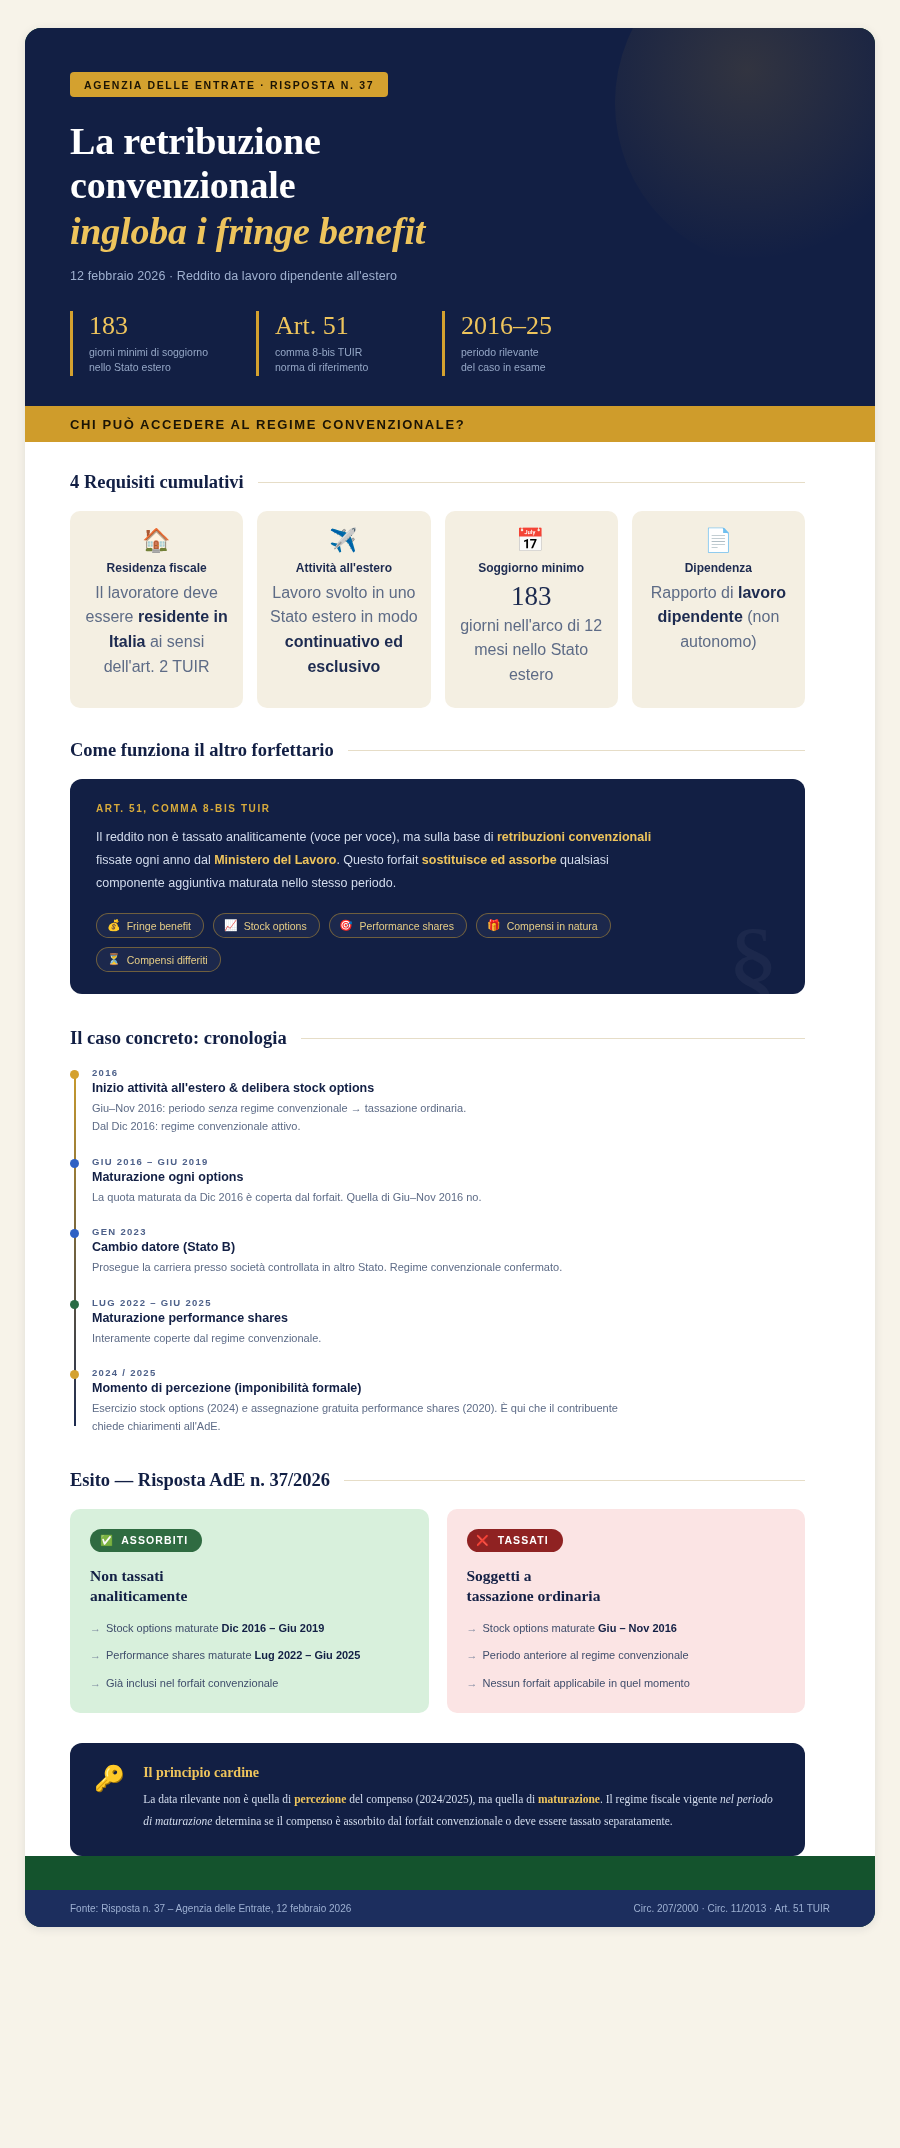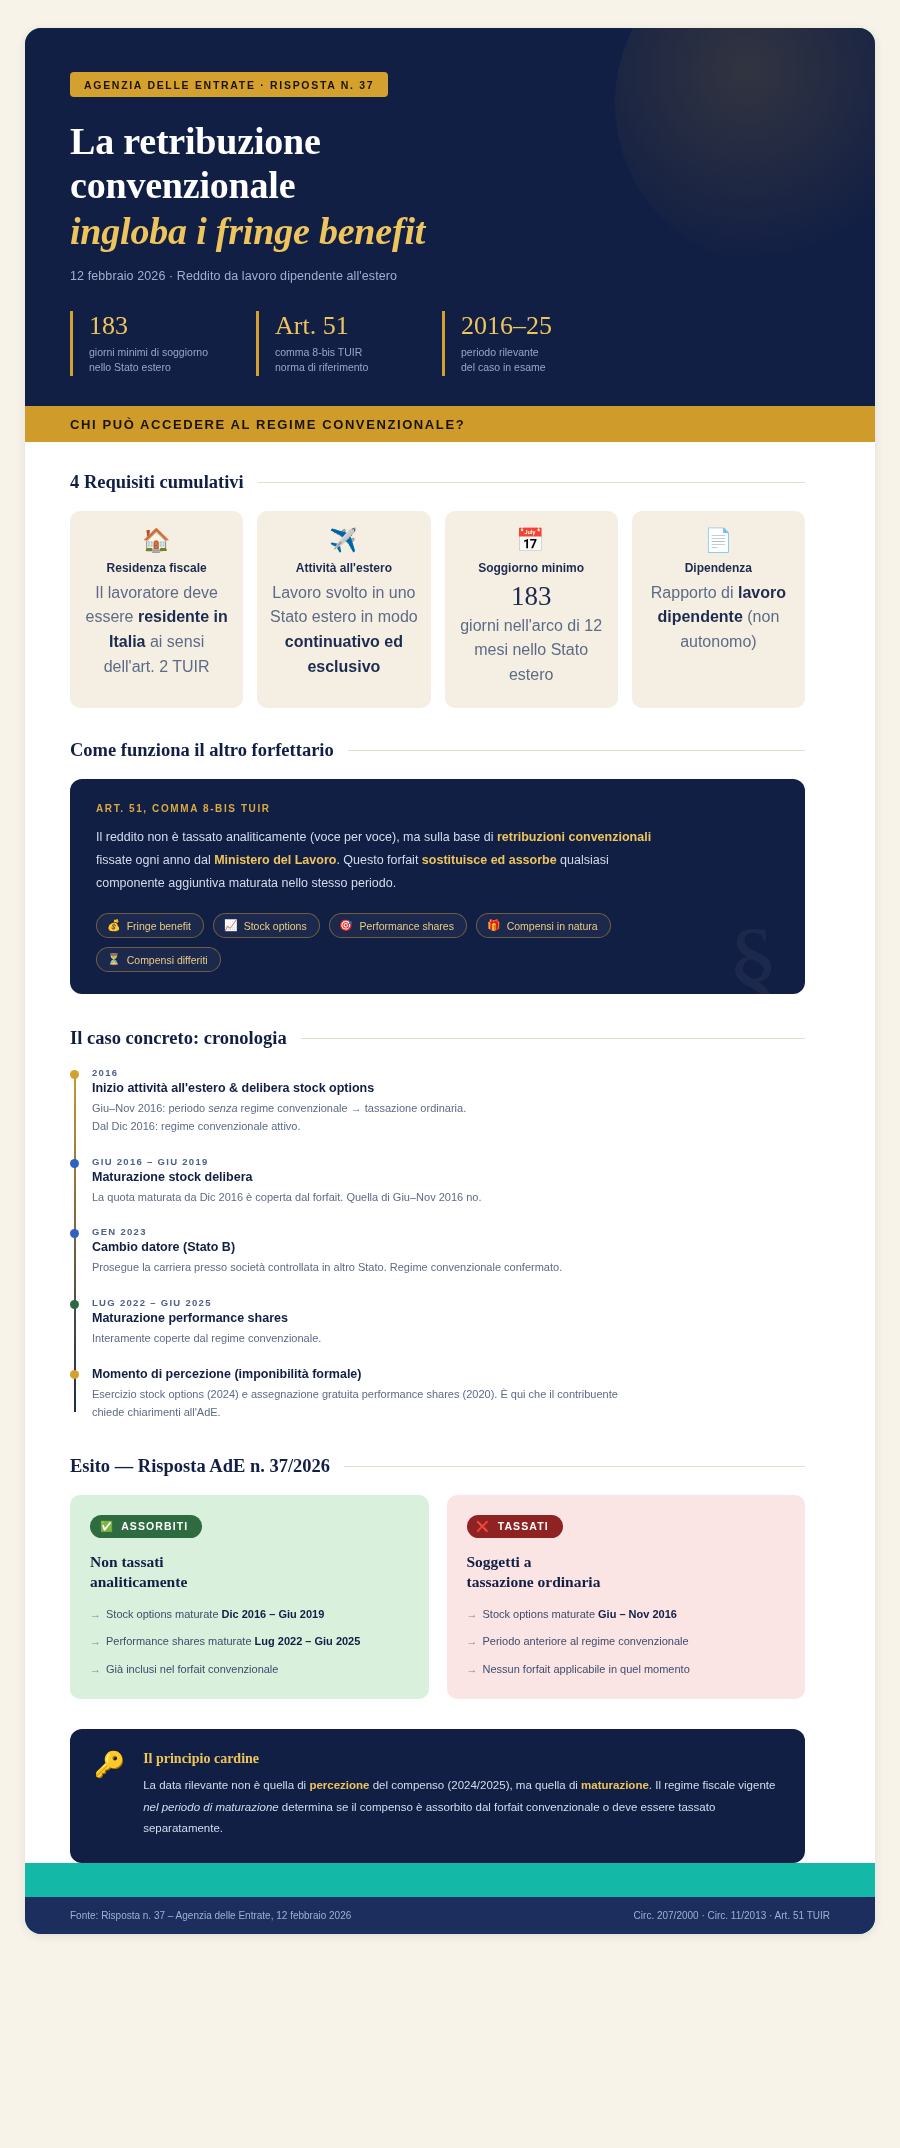--- a/index.html
+++ b/index.html
@@ -14,21 +14,21 @@
 
   body {
     width: 900px;
     min-height: 2148px;
     padding: 28px 25px 22px 25px;
   }
 
   .card-root {
     width: 850px;
     margin: 0 auto;
-    background: #14b8a6;
+    background: #14532d;
     border-radius: 16px;
     overflow: hidden;
     box-shadow: 0 2px 10px rgba(20,30,60,0.10);
   }
 
   
   .hero {
     position: relative;
     background: #121f44;
     padding: 44px 45px 30px 45px;
@@ -332,20 +332,21 @@
     font-family: "Liberation Serif", serif;
     font-size: 14px;
     font-weight: bold;
     color: #eec45c;
     margin-bottom: 8px;
   }
   .callout-text {
     font-size: 11.5px;
     line-height: 1.85;
     color: #d3dced;
+    font-family: Liberation Serif, serif;
   }
   .callout-text b { color: #eec45c; }
   .callout-text i { font-style: italic; }
 
   
   .footer {
     background: #1c2e5e;
     display: flex;
     justify-content: space-between;
     align-items: flex-end;
@@ -489,40 +490,41 @@
         <div class="tl-title">Inizio attività all'estero &amp; delibera stock options</div>
         <div class="tl-desc">
           <span>Giu–Nov 2016: periodo </span><i>senza</i><span> regime convenzionale → tassazione ordinaria.</span><br>
           <span>Dal Dic 2016: regime convenzionale attivo.</span>
         </div>
       </div>
 
       <div class="tl-item">
         <span class="tl-dot" style="background:#2f61c4"></span>
         <div class="tl-date">GIU 2016 – GIU 2019</div>
-        <div class="tl-title">Maturazione stock delibera</div>
+        <div class="tl-title">Maturazione ogni options</div>
         <div class="tl-desc">La quota maturata da Dic 2016 è coperta dal forfait. Quella di Giu–Nov 2016 no.</div>
       </div>
 
       <div class="tl-item">
         <span class="tl-dot" style="background:#2f61c4"></span>
         <div class="tl-date">GEN 2023</div>
         <div class="tl-title">Cambio datore (Stato B)</div>
         <div class="tl-desc">Prosegue la carriera presso società controllata in altro Stato. Regime convenzionale confermato.</div>
       </div>
 
       <div class="tl-item">
         <span class="tl-dot" style="background:#2a6b45"></span>
         <div class="tl-date">LUG 2022 – GIU 2025</div>
         <div class="tl-title">Maturazione performance shares</div>
         <div class="tl-desc">Interamente coperte dal regime convenzionale.</div>
       </div>
 
       <div class="tl-item">
         <span class="tl-dot" style="background:#d4a12f"></span>
+        <div class="tl-date">2024 / 2025</div>
         <div class="tl-title">Momento di percezione (imponibilità formale)</div>
         <div class="tl-desc">Esercizio stock options (2024) e assegnazione gratuita performance shares (2020). È qui che il contribuente chiede chiarimenti all'AdE.</div>
       </div>
 
     </div>
 
     <div class="sec-head">
       <h2>Esito — Risposta AdE n. 37/2026</h2>
       <div class="rule"></div>
     </div>

